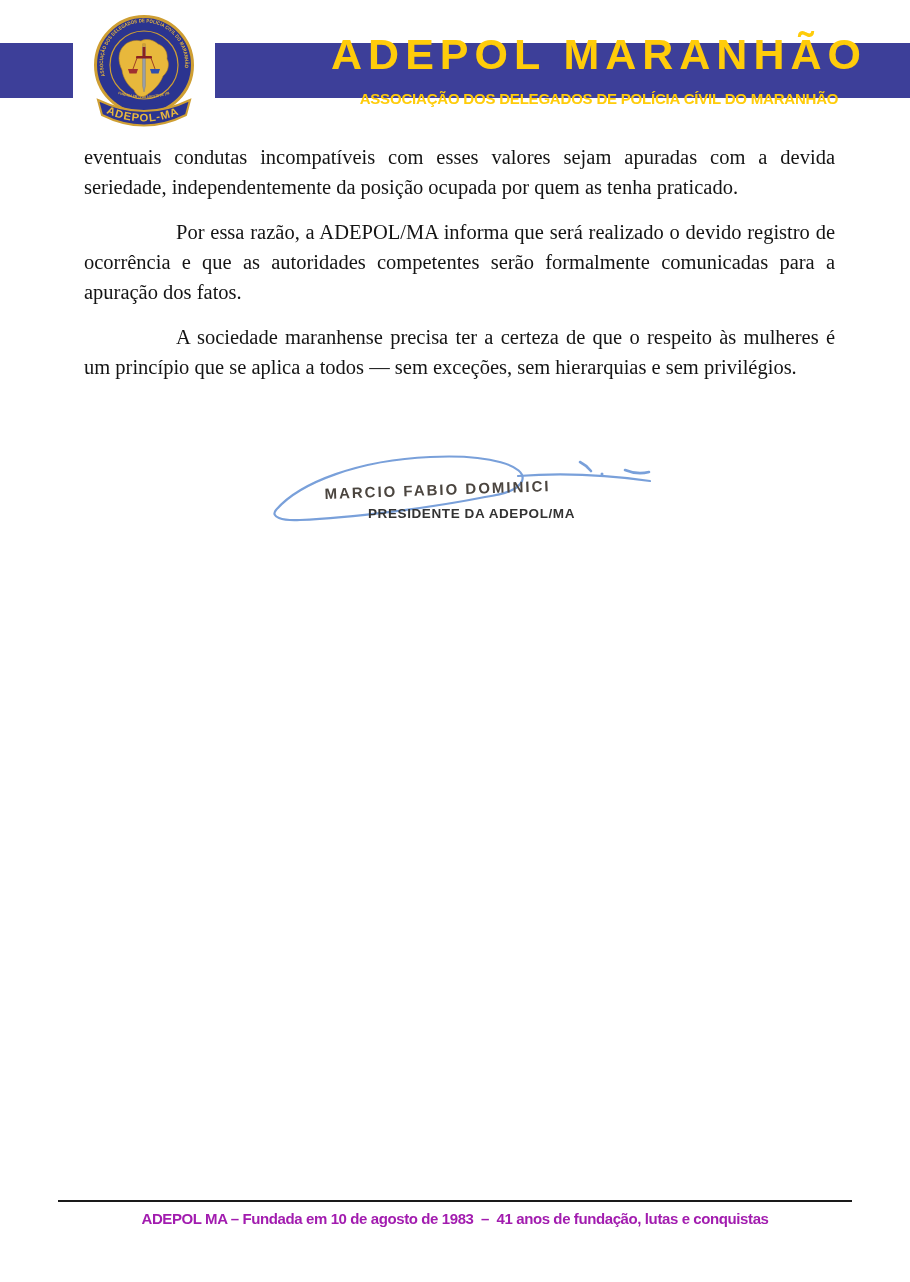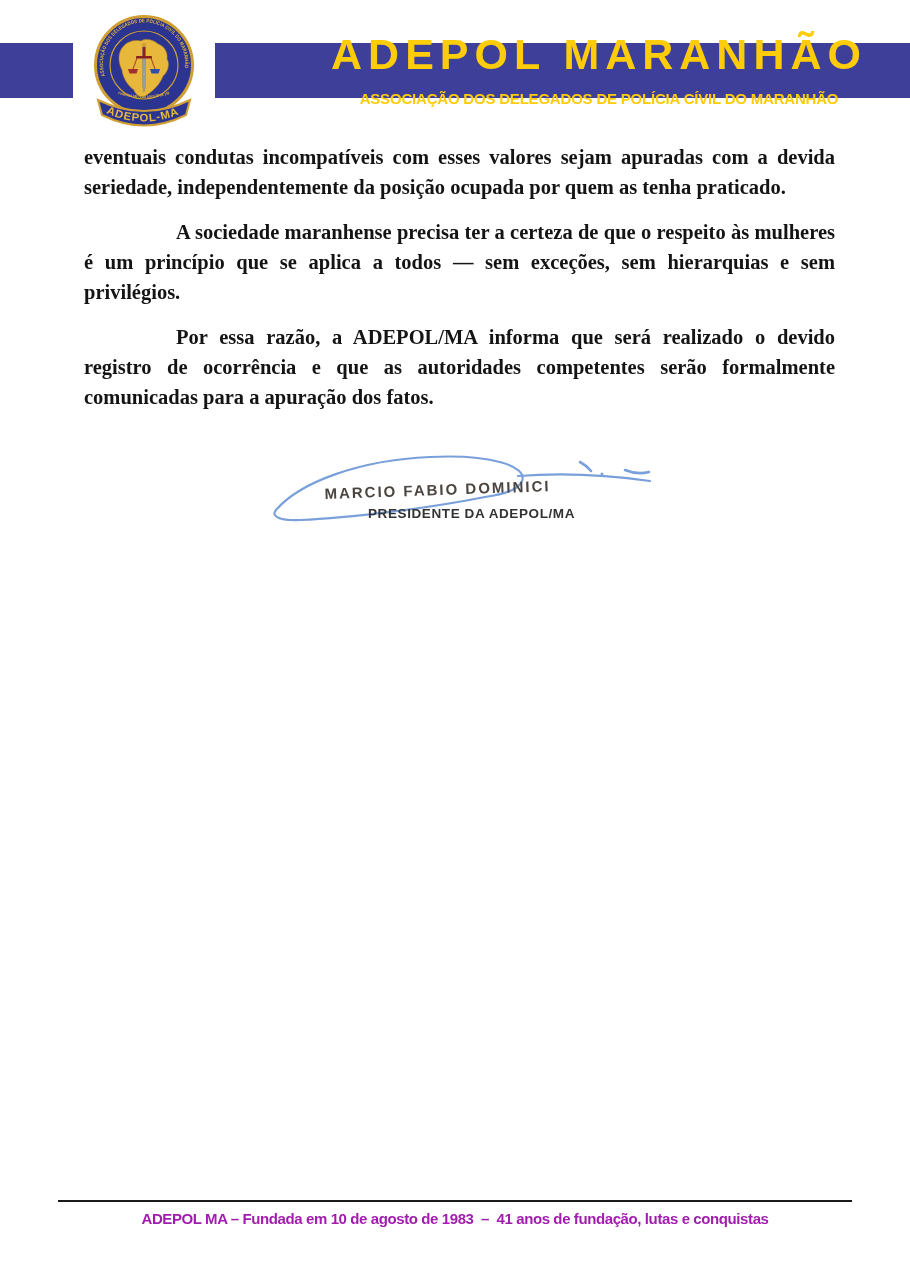--- a/index.html
+++ b/index.html
@@ -30,21 +30,21 @@
   .banner .org-subtitle{
     font-family:"Liberation Sans", sans-serif;font-weight:bold;font-size:15px;line-height:15px;
     letter-spacing:-0.2px;color:var(--c-brand_yellow);white-space:nowrap;margin-top:18px;
   }
   .seal{position:absolute;left:84px;top:12px;width:122px;height:126px;}
   
   .letter-body{
     position:absolute;left:84px;top:142px;width:751px;
     font-size:20.5px;line-height:30px;text-align:justify;
   }
-  .letter-body p{margin:0 0 15px 0;text-indent:92px;font-weight:bold;}
+  .letter-body p{margin:0 0 15px 0;text-indent:92px;}
   .letter-body p.no-indent{text-indent:0;}
   .dateline{margin-top:16px;text-align:right;font-size:20.5px;line-height:30px;}
   
   .signature-block{position:absolute;left:270px;top:448px;width:400px;height:95px;}
   .signature-block svg{position:absolute;left:0;top:0;}
   .signatory-name{
     position:absolute;left:50px;top:33px;width:235px;text-align:center;
     font-family:"Liberation Sans", sans-serif;font-size:15px;letter-spacing:2px;
     color:#4b453f;transform:rotate(-2deg);white-space:nowrap;font-weight:bold;
   }
@@ -110,22 +110,22 @@
     <g>
       <path d="M 14,88 Q 60,110 106,88 L 102,103 Q 60,124 18,103 Z" style="fill:var(--c-seal_blue);stroke:var(--c-seal_gold);stroke-width:2"></path>
       <text font-family="Liberation Sans, sans-serif" font-size="11" font-weight="bold" letter-spacing="0.8" textLength="76" lengthAdjust="spacingAndGlyphs" style="fill:var(--c-seal_gold_light)">
         <textPath href="#ribbonTextPath">ADEPOL-MA</textPath>
       </text>
     </g>
   </svg>
 
   <div class="letter-body">
     <p class="no-indent">eventuais condutas incompatíveis com esses valores sejam apuradas com a devida seriedade, independentemente da posição ocupada por quem as tenha praticado.</p>
+    <p>Por essa razão, a ADEPOL/MA informa que será realizado o devido registro de ocorrência e que as autoridades competentes serão formalmente comunicadas para a apuração dos fatos.</p>
     <p>A sociedade maranhense precisa ter a certeza de que o respeito às mulheres é um princípio que se aplica a todos — sem exceções, sem hierarquias e sem privilégios.</p>
-    <p>Por essa razão, a ADEPOL/MA informa que será realizado o devido registro de ocorrência e que as autoridades competentes serão formalmente comunicadas para a apuração dos fatos.</p>
   </div>
 
   <div class="signature-block">
     <svg viewBox="0 0 400 95" width="400" height="95" xmlns="http://www.w3.org/2000/svg" fill="none" style="stroke:var(--c-pen_blue)" stroke-width="2.2" stroke-linecap="round" opacity="0.9">
       <path d="M 6,62 C 30,34 90,12 160,9 C 220,6 258,18 252,33 C 248,42 235,46 215,49
                C 160,60 80,70 30,72 C 12,73 0,69 6,62 Z"></path>
       <path d="M 248,28 C 300,24 345,28 380,33"></path>
       <path d="M 310,14 q 6,3 11,9" stroke-width="2.6"></path>
       <circle cx="332" cy="26" r="1.5" style="fill:var(--c-pen_blue)" stroke="none"></circle>
       <path d="M 355,22 q 12,5 24,2" stroke-width="2.6"></path>

